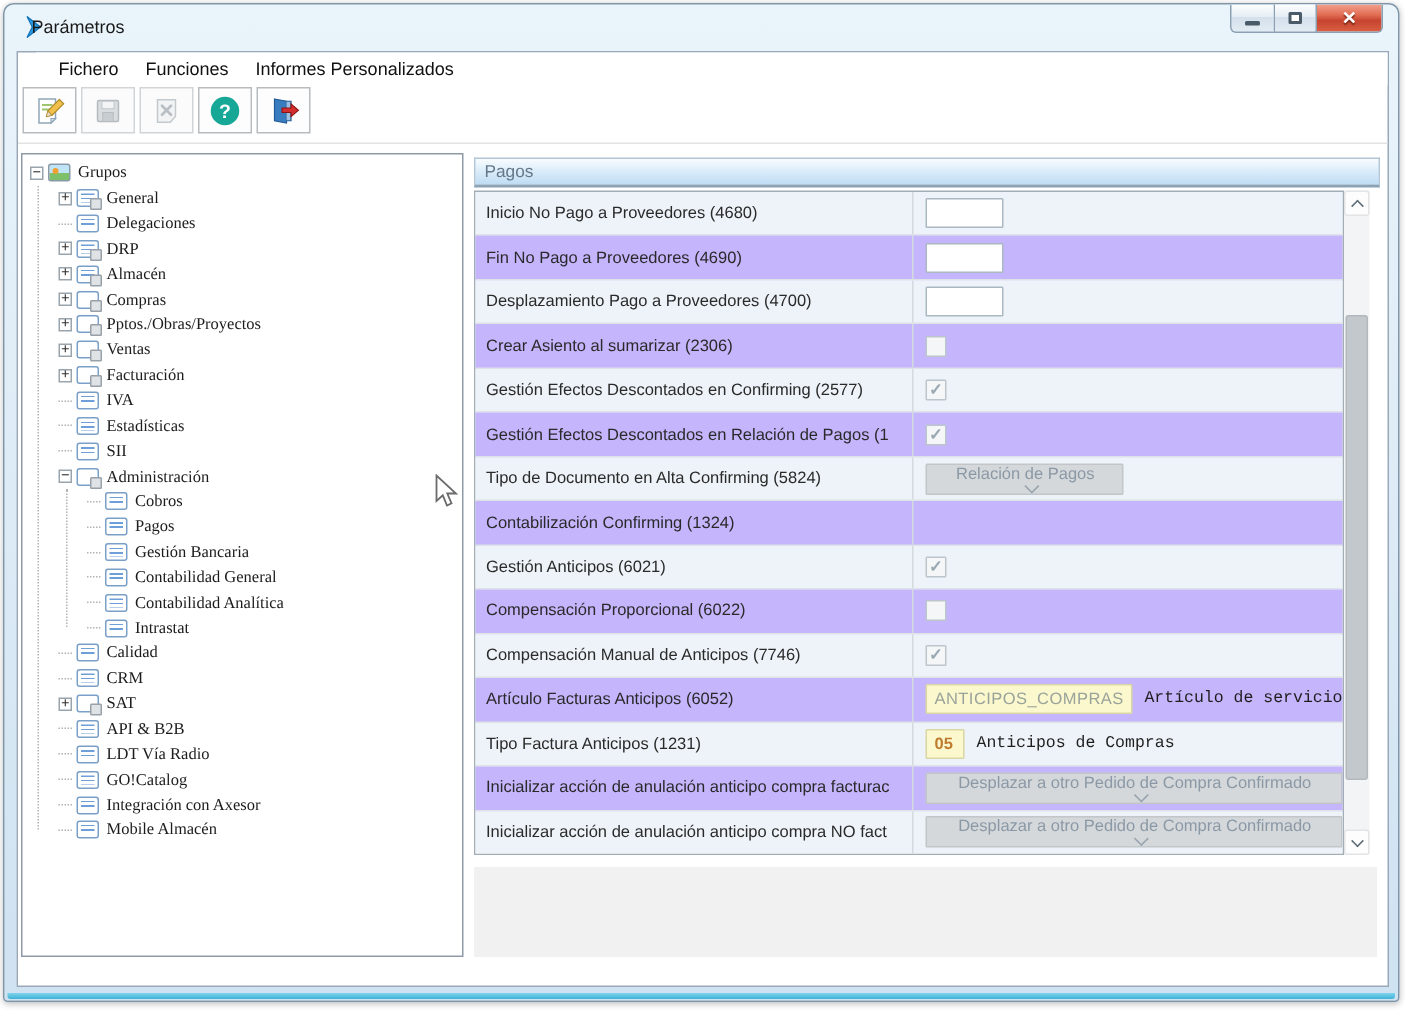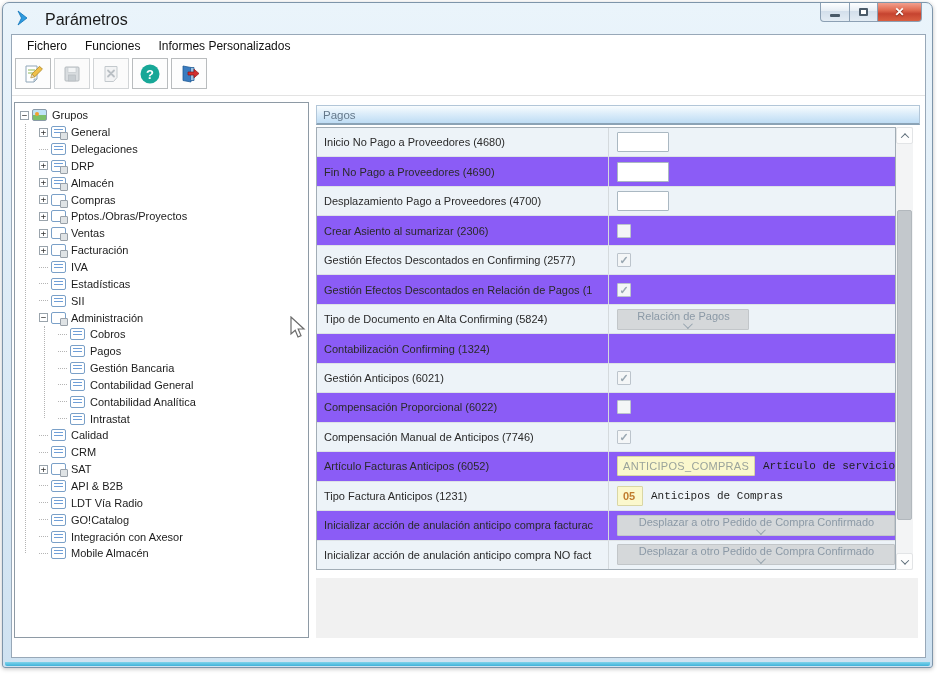--- a/index.html
+++ b/index.html
@@ -9,38 +9,38 @@
   
   #window { position:absolute; left:2px; top:2px; width:931px; height:666px;
     background:linear-gradient(#eaf4fb,#cfe2f1); border:1px solid #7e95aa;
     border-radius:7px 7px 3px 3px; box-shadow:0 1px 4px rgba(0,0,0,.25); }
   #window .bottom-glow { position:absolute; left:2px; right:2px; bottom:1px; height:4px;
     background:linear-gradient(#7fd4ec,#3fb2d8); border-radius:0 0 2px 2px; }
 
   
   #titlebar { position:absolute; left:0; top:0; right:0; height:30px; }
   #app-icon { position:absolute; left:12px; top:7px; width:16px; height:16px; }
-  #title-text { position:absolute; left:42px; top:8px; font-size:16px; color:#1b1b1b; }
+  #title-text { position:absolute; left:18px; top:8px; font-size:12px; color:#1b1b1b; }
   #win-controls { position:absolute; right:10px; top:0; display:flex; }
   .wbtn { height:19px; border:1px solid #8ca0b4; border-top:none; display:flex; align-items:center; justify-content:center;
     background:linear-gradient(#fdfeff,#e6edf4 45%,#d3dfeb 46%,#e3ecf4); }
   .wbtn.min { width:30px; border-radius:0 0 0 4px; }
   .wbtn.max { width:28px; border-left:none; }
   .wbtn.close { width:44px; border-left:none; border-radius:0 0 4px 0;
     background:linear-gradient(#f2a08e,#e06a50 40%,#c64430 60%,#d95f41); }
   .glyph-min { width:10px; height:3px; background:#4a5a68; border-radius:1px; margin-top:6px; }
   .glyph-max { width:9px; height:8px; border:2px solid #4a5a68; border-radius:1px; background:#fff; }
   .glyph-close { color:#fff; font-size:12px; font-weight:bold; text-shadow:0 1px 1px #7a2414; line-height:1; }
 
   
   #client { position:absolute; left:8px; top:31px; width:915px; height:624px;
     background:#fff; border:1px solid #98a8b8; }
 
   
-  #menubar { position:absolute; left:0; top:0; right:0; height:22px; background:#fff;
+  #menubar { position:absolute; left:12px; top:0; right:0; height:22px; background:#fff;
     display:flex; align-items:center; padding-left:6px; gap:0; }
   .menu-item { font-size:12px; color:#111; padding:3px 9px; cursor:default; }
 
   
   #toolbar { position:absolute; left:3px; top:23px; height:36px; display:flex; gap:3px; }
   .tbtn { width:36px; height:31px; background:#fdfdfd; border:1px solid #b9bcbe; display:flex;
     align-items:center; justify-content:center; }
   .tbtn.disabled { border-color:#d2d5d7; background:#fbfbfb; }
   #toolbar-sep { position:absolute; left:0; top:60px; width:100%; height:1px; background:#e3e3e3; }
 
@@ -55,31 +55,31 @@
   .dash { width:9px; height:1px; border-top:1px dotted #b4b4b4; flex:0 0 auto; margin-right:3px; }
   .ticon { width:15px; height:12px; border:1px solid #7aa0c8; border-radius:2px; background:#fff;
     position:relative; flex:0 0 auto; margin-right:5px; }
   .ticon.list::before, .ticon.formlines::before { content:""; position:absolute; left:2px; right:2px; top:2px; bottom:2px;
     background:repeating-linear-gradient(to bottom,#6f9fd8 0 1px,transparent 1px 3px); }
   .ticon.form::after, .ticon.formlines::after { content:""; position:absolute; right:-3px; bottom:-3px;
     width:6px; height:6px; background:#dfe3e5; border:1px solid #98a0a8; border-radius:1px; }
   .ticon.picture { border-color:#8a9aa8; background:linear-gradient(#bfe3f7 0 55%,#7cc06a 55%); }
   .ticon.picture::before { content:""; position:absolute; left:2px; top:2px; width:4px; height:4px;
     background:#f0a030; border-radius:50%; }
-  .tlabel { font-size:11px; color:#1c1c1c; white-space:nowrap; }
+  .tlabel { font-size:11px; color:#1c1c1c; white-space:nowrap;font-family:Liberation Serif, serif; }
   .guide { position:absolute; border-left:1px dotted #b4b4b4; width:0; }
 
   
   #right-panel { position:absolute; left:304px; top:70px; width:604px; height:534px; }
   #pagos-header { position:absolute; left:0; top:0; width:604px; height:20px;
     background:linear-gradient(#f8fcfe,#dcedfa 45%,#bedcf4); border:1px solid #b2c6d8; border-bottom:2px solid #8ba3b6;
     font-size:11.5px; color:#64788a; padding:3px 0 0 6px; }
   #param-table { position:absolute; left:0; top:22px; width:580px; height:443px;
     border:1px solid #a2adb6; display:flex; flex-direction:column; background:#fff; }
-  .prow { flex:1; display:flex; border-bottom:1px solid #dde2e6; background:#8b5cf6; }
+  .prow { flex:1; display:flex; border-bottom:1px solid #dde2e6; background:#c4b5fd; }
   .prow:last-child { border-bottom:none; }
   .prow.stripe { background:#edf3f8; }
   .plabel { width:292px; border-right:1px solid #d4d9dd; font-size:11px; color:#2a2a2a;
     display:flex; align-items:center; padding-left:7px; white-space:nowrap; overflow:hidden; }
   .pvalue { flex:1; display:flex; align-items:center; padding-left:8px; gap:8px; overflow:hidden; }
   .txtinput { width:52px; height:20px; background:#fff; border:1px solid #aab8c2; border-radius:1px; }
   .cb { width:14px; height:14px; background:#f4f6f7; border:1px solid #bcc4cc; border-radius:1px;
     font-size:11px; line-height:12px; text-align:center; color:#9aa8b2; font-weight:bold; }
   .sel { height:21px; background:#d5d8da; border:1px solid #c2c6c9; border-radius:1px; display:flex;
     align-items:center; justify-content:space-between; padding:0 5px 0 6px;flex-direction:column; }

